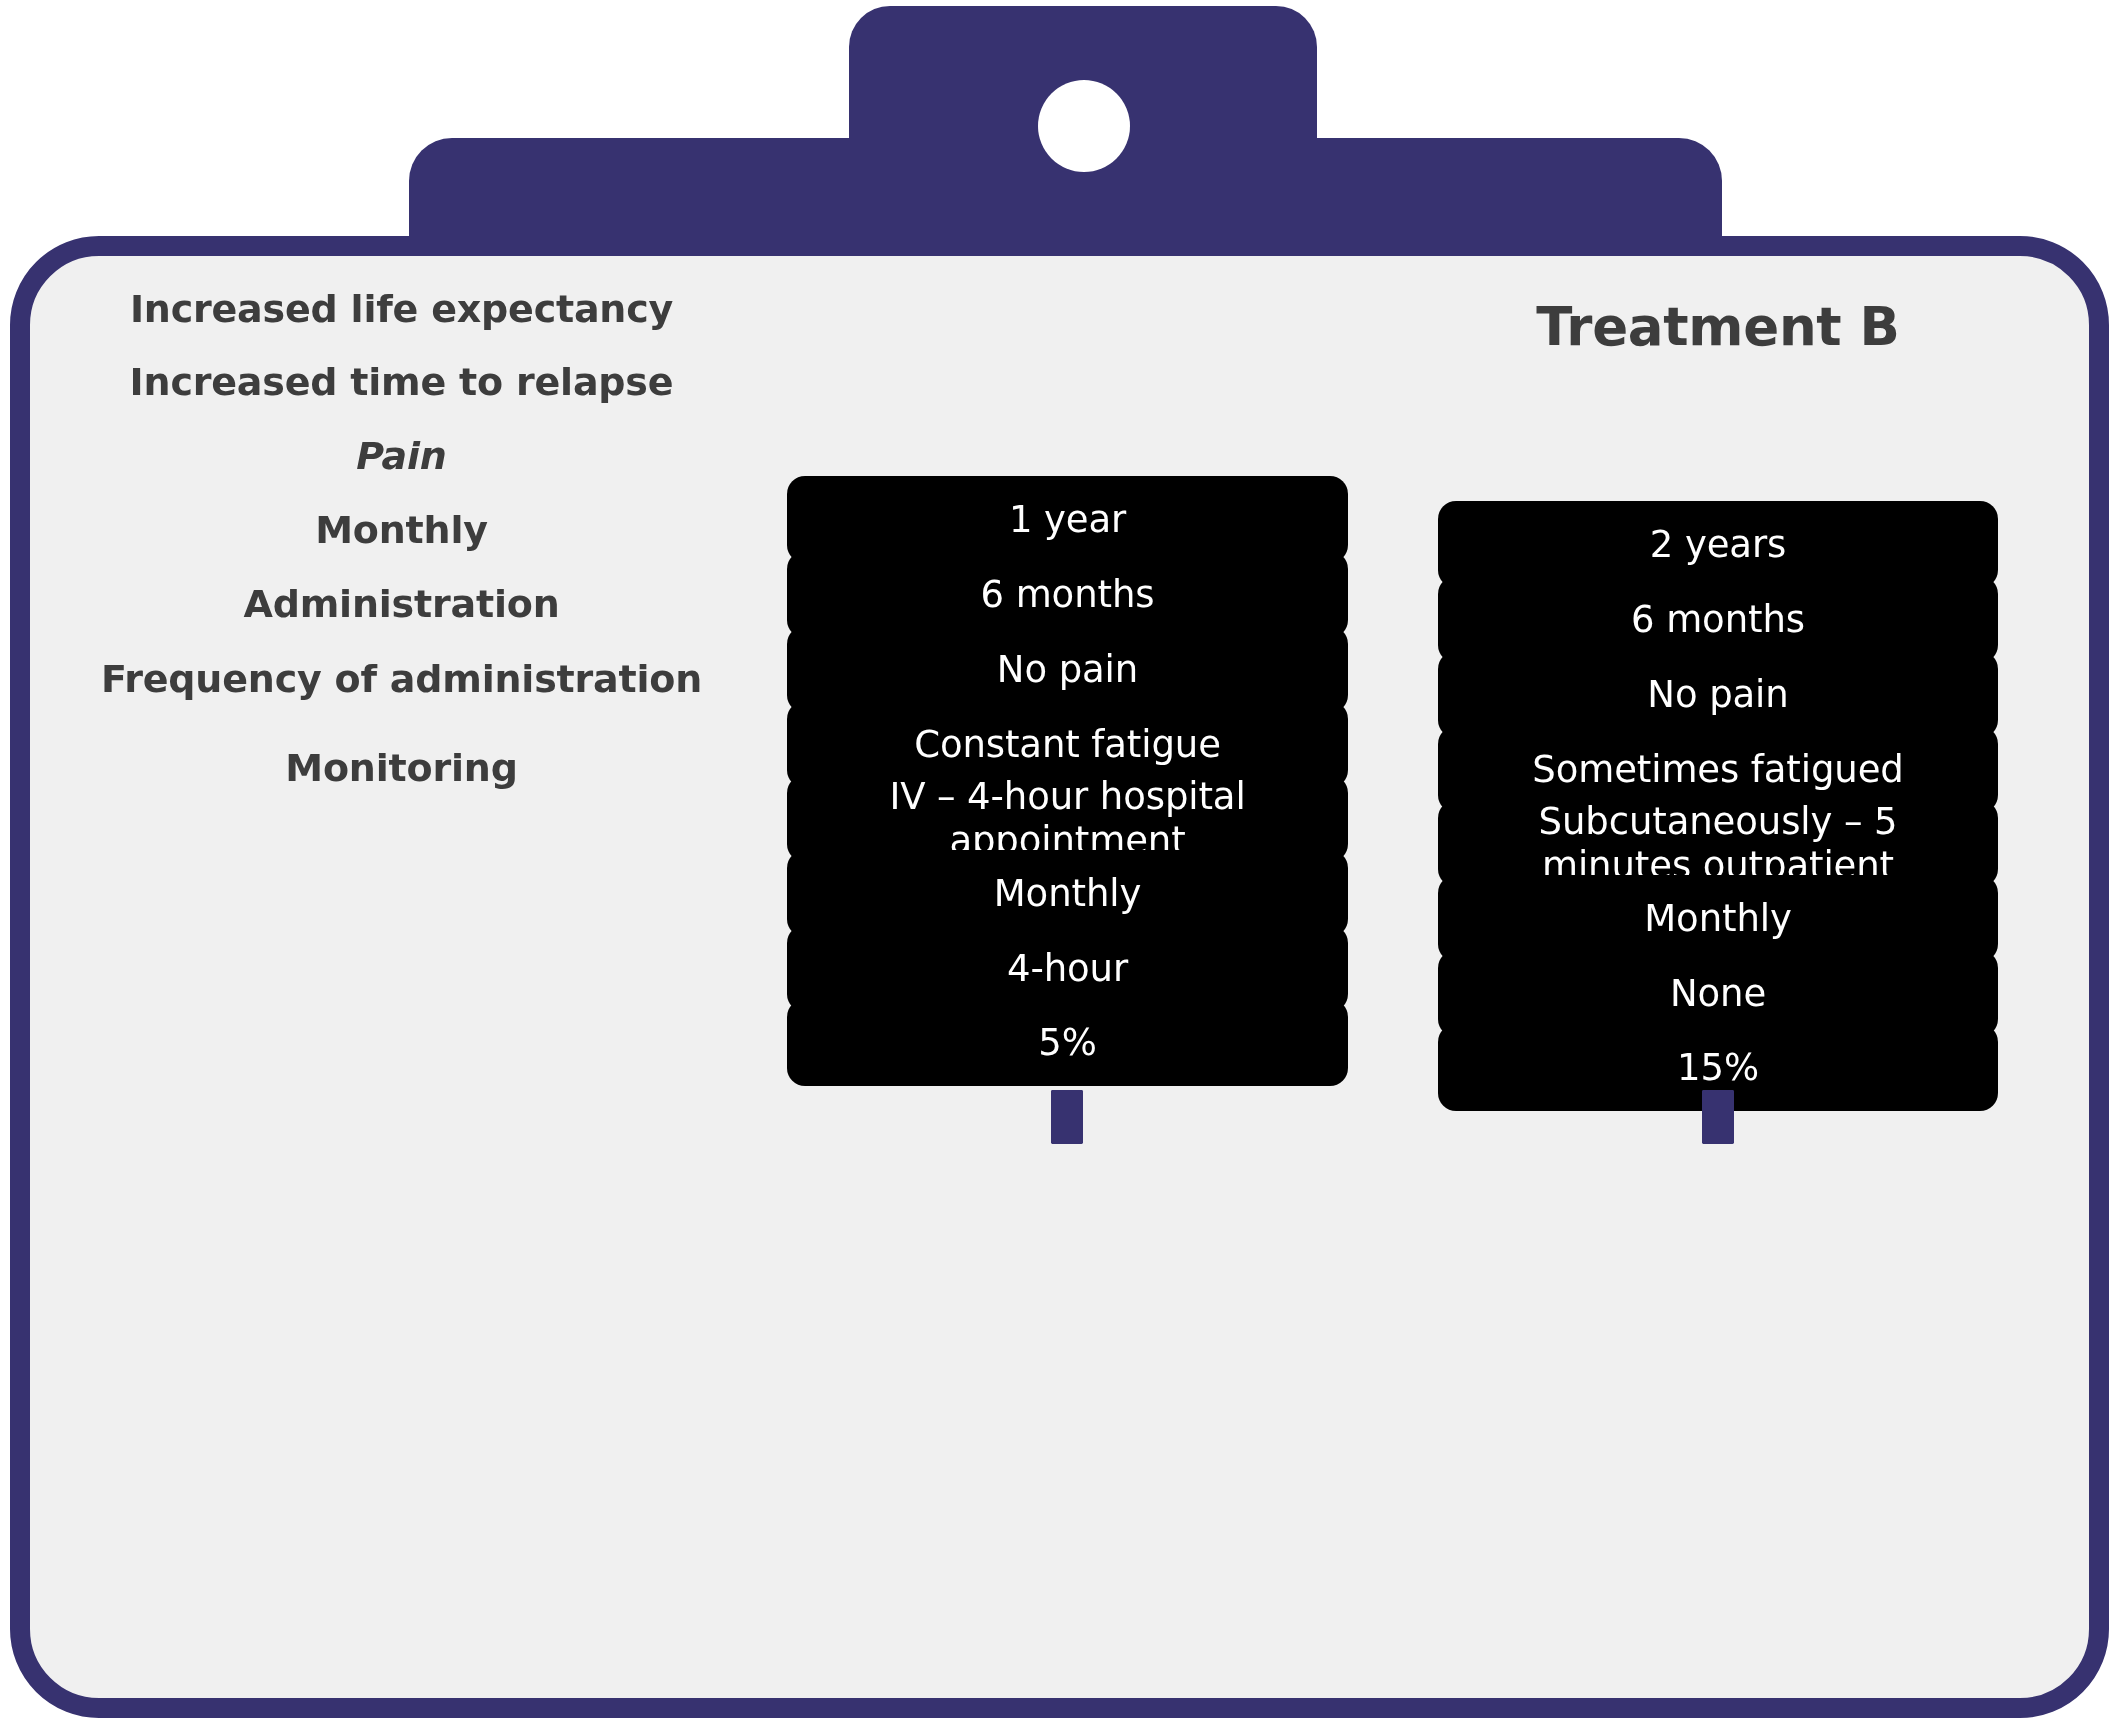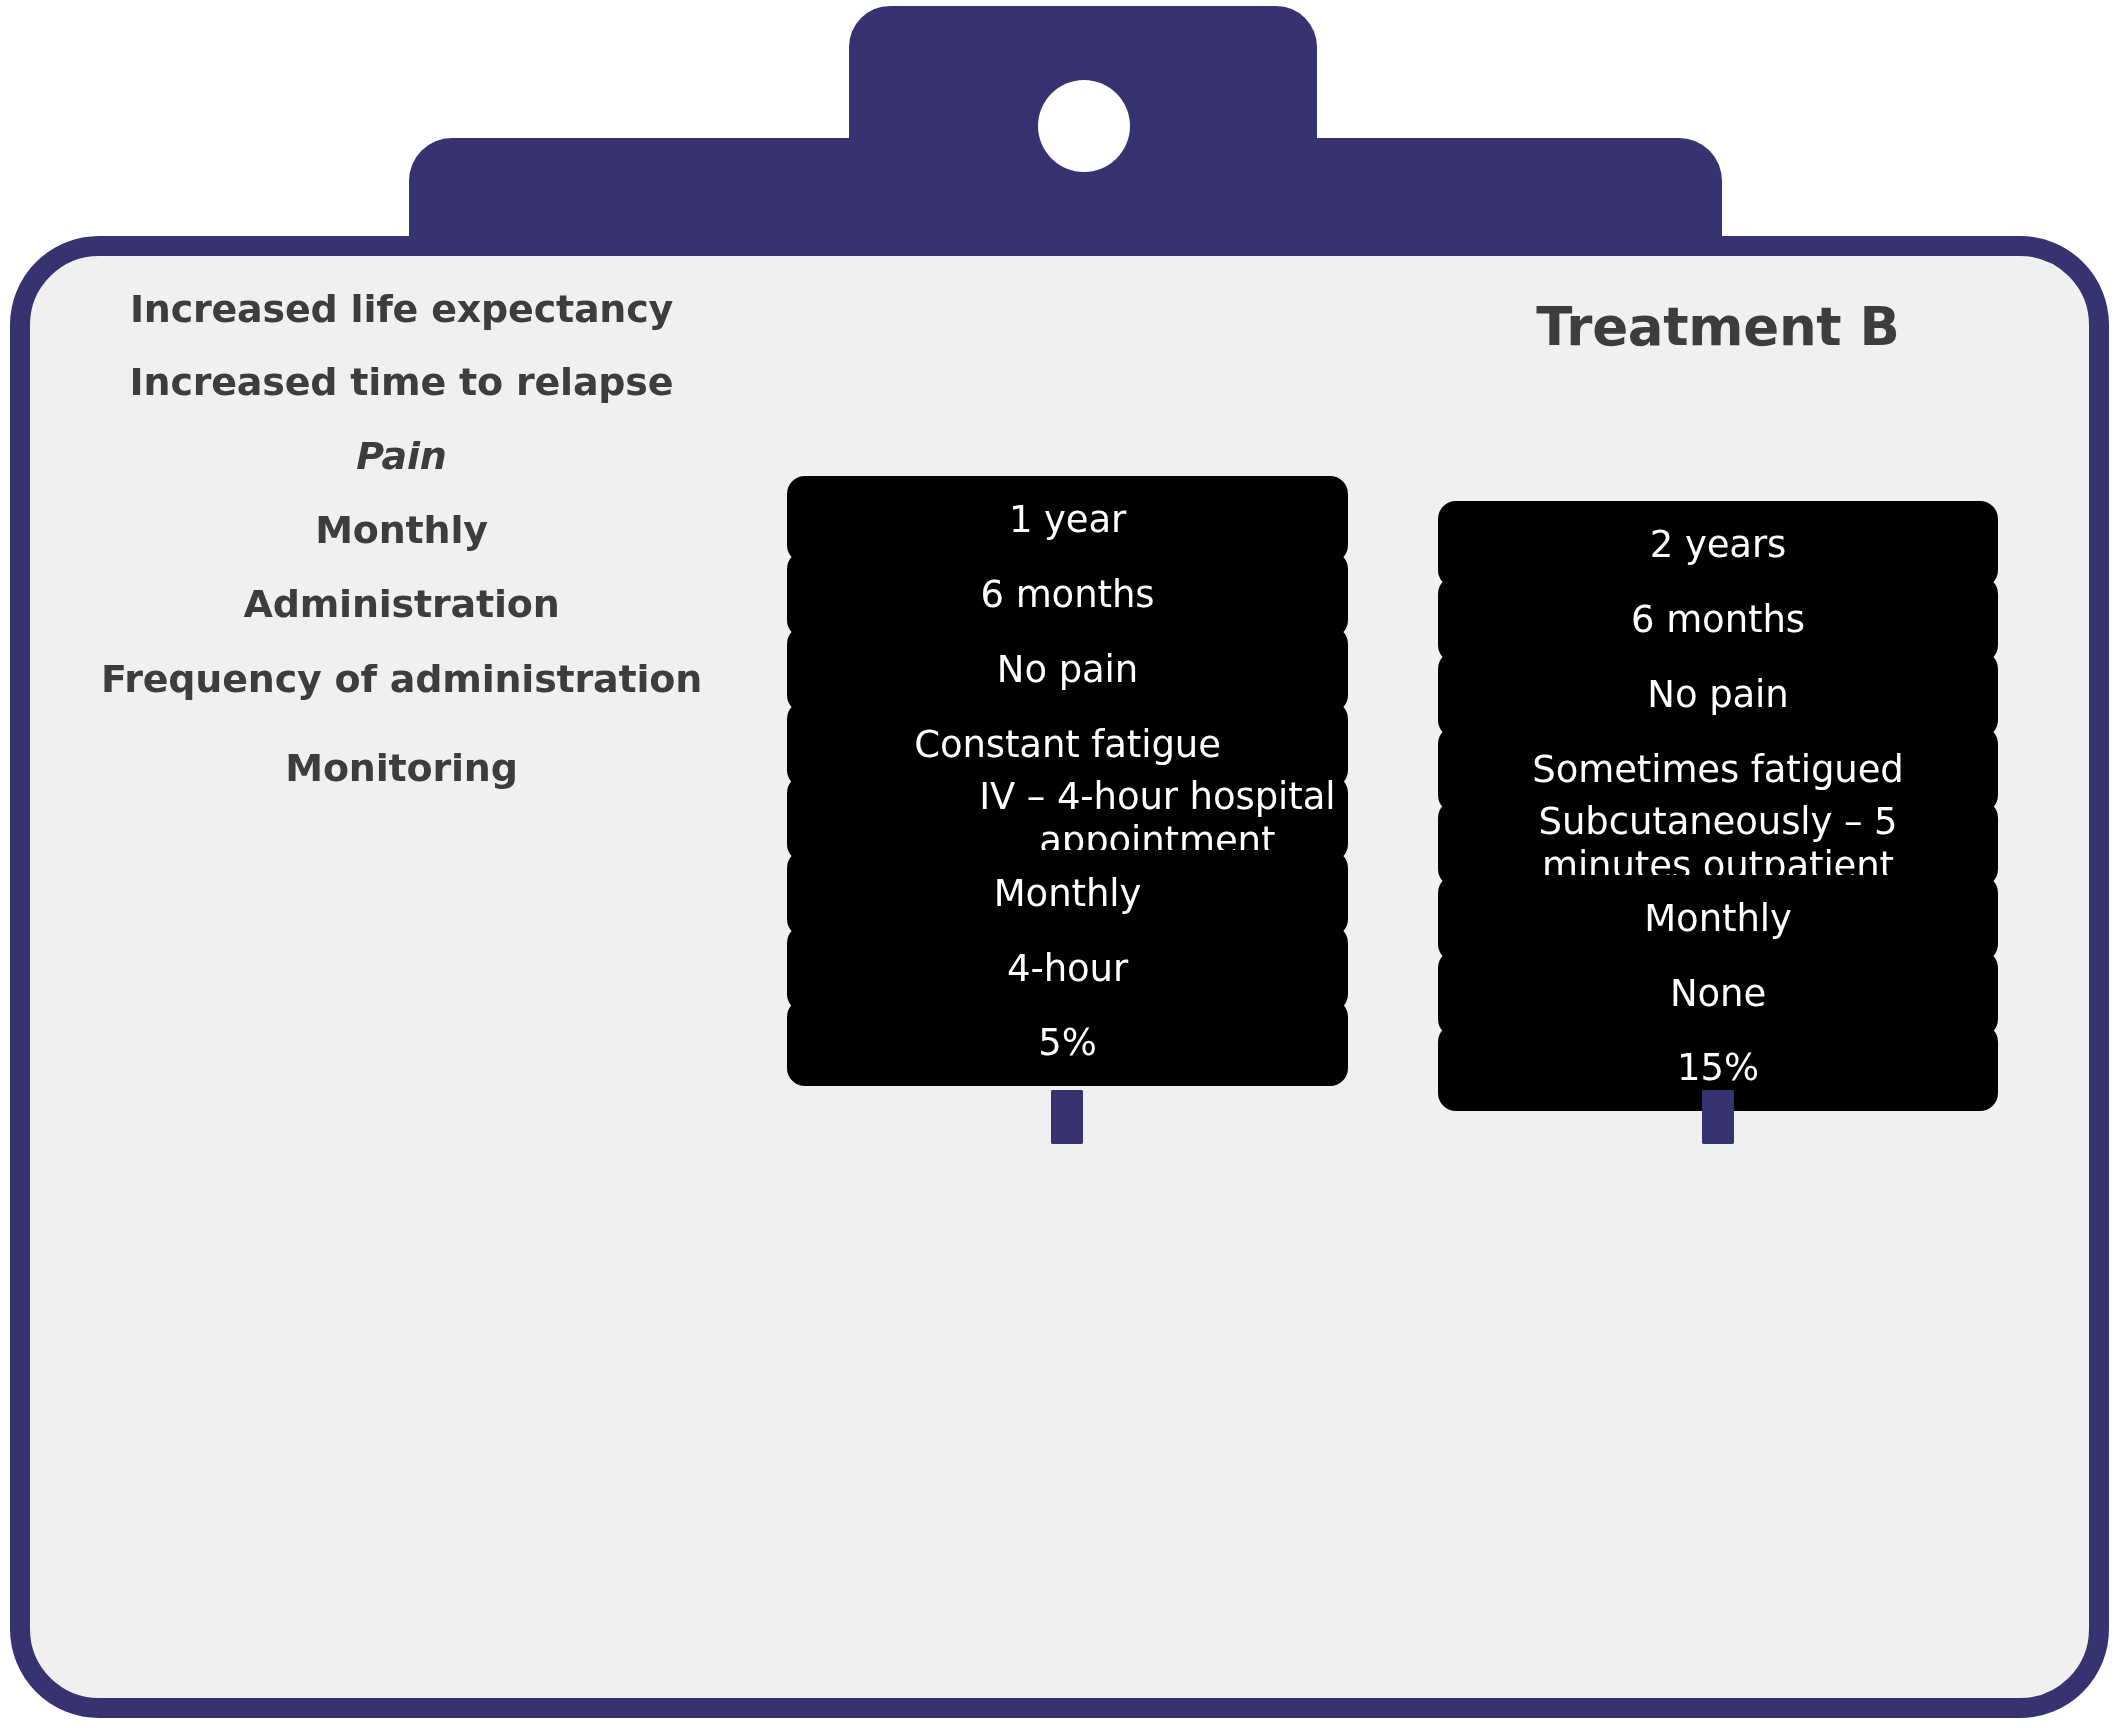--- a/index.html
+++ b/index.html
@@ -158,21 +158,21 @@
 
     <div class="row-label" style="top: 180px; height:80px; line-height:80px;font-style:italic;">Pain</div>
     <div class="pill a" style="top: 390px; height:87px;">No pain</div>
     <div class="pill b" style="top: 383px; height:87px;">No pain</div>
 
     <div class="row-label" style="top: 254px; height:80px; line-height:80px;">Monthly</div>
     <div class="pill a" style="top: 465px; height:87px;">Constant fatigue</div>
     <div class="pill b" style="top: 458px; height:87px;">Sometimes fatigued</div>
 
     <div class="row-label" style="top: 328px; height:80px; line-height:80px;">Administration</div>
-    <div class="pill a" style="top: 539px; height:87px;justify-content:flex-end;">
+    <div class="pill a" style="top: 539px; height:87px;">
       <span>
         <span class="two-line">IV – 4-hour hospital</span>
         <span class="two-line">appointment</span>
       </span>
     </div>
     <div class="pill b" style="top: 532px; height:87px;">
       <span>
         <span class="two-line">Subcutaneously – 5</span>
         <span class="two-line">minutes outpatient</span>
       </span>

